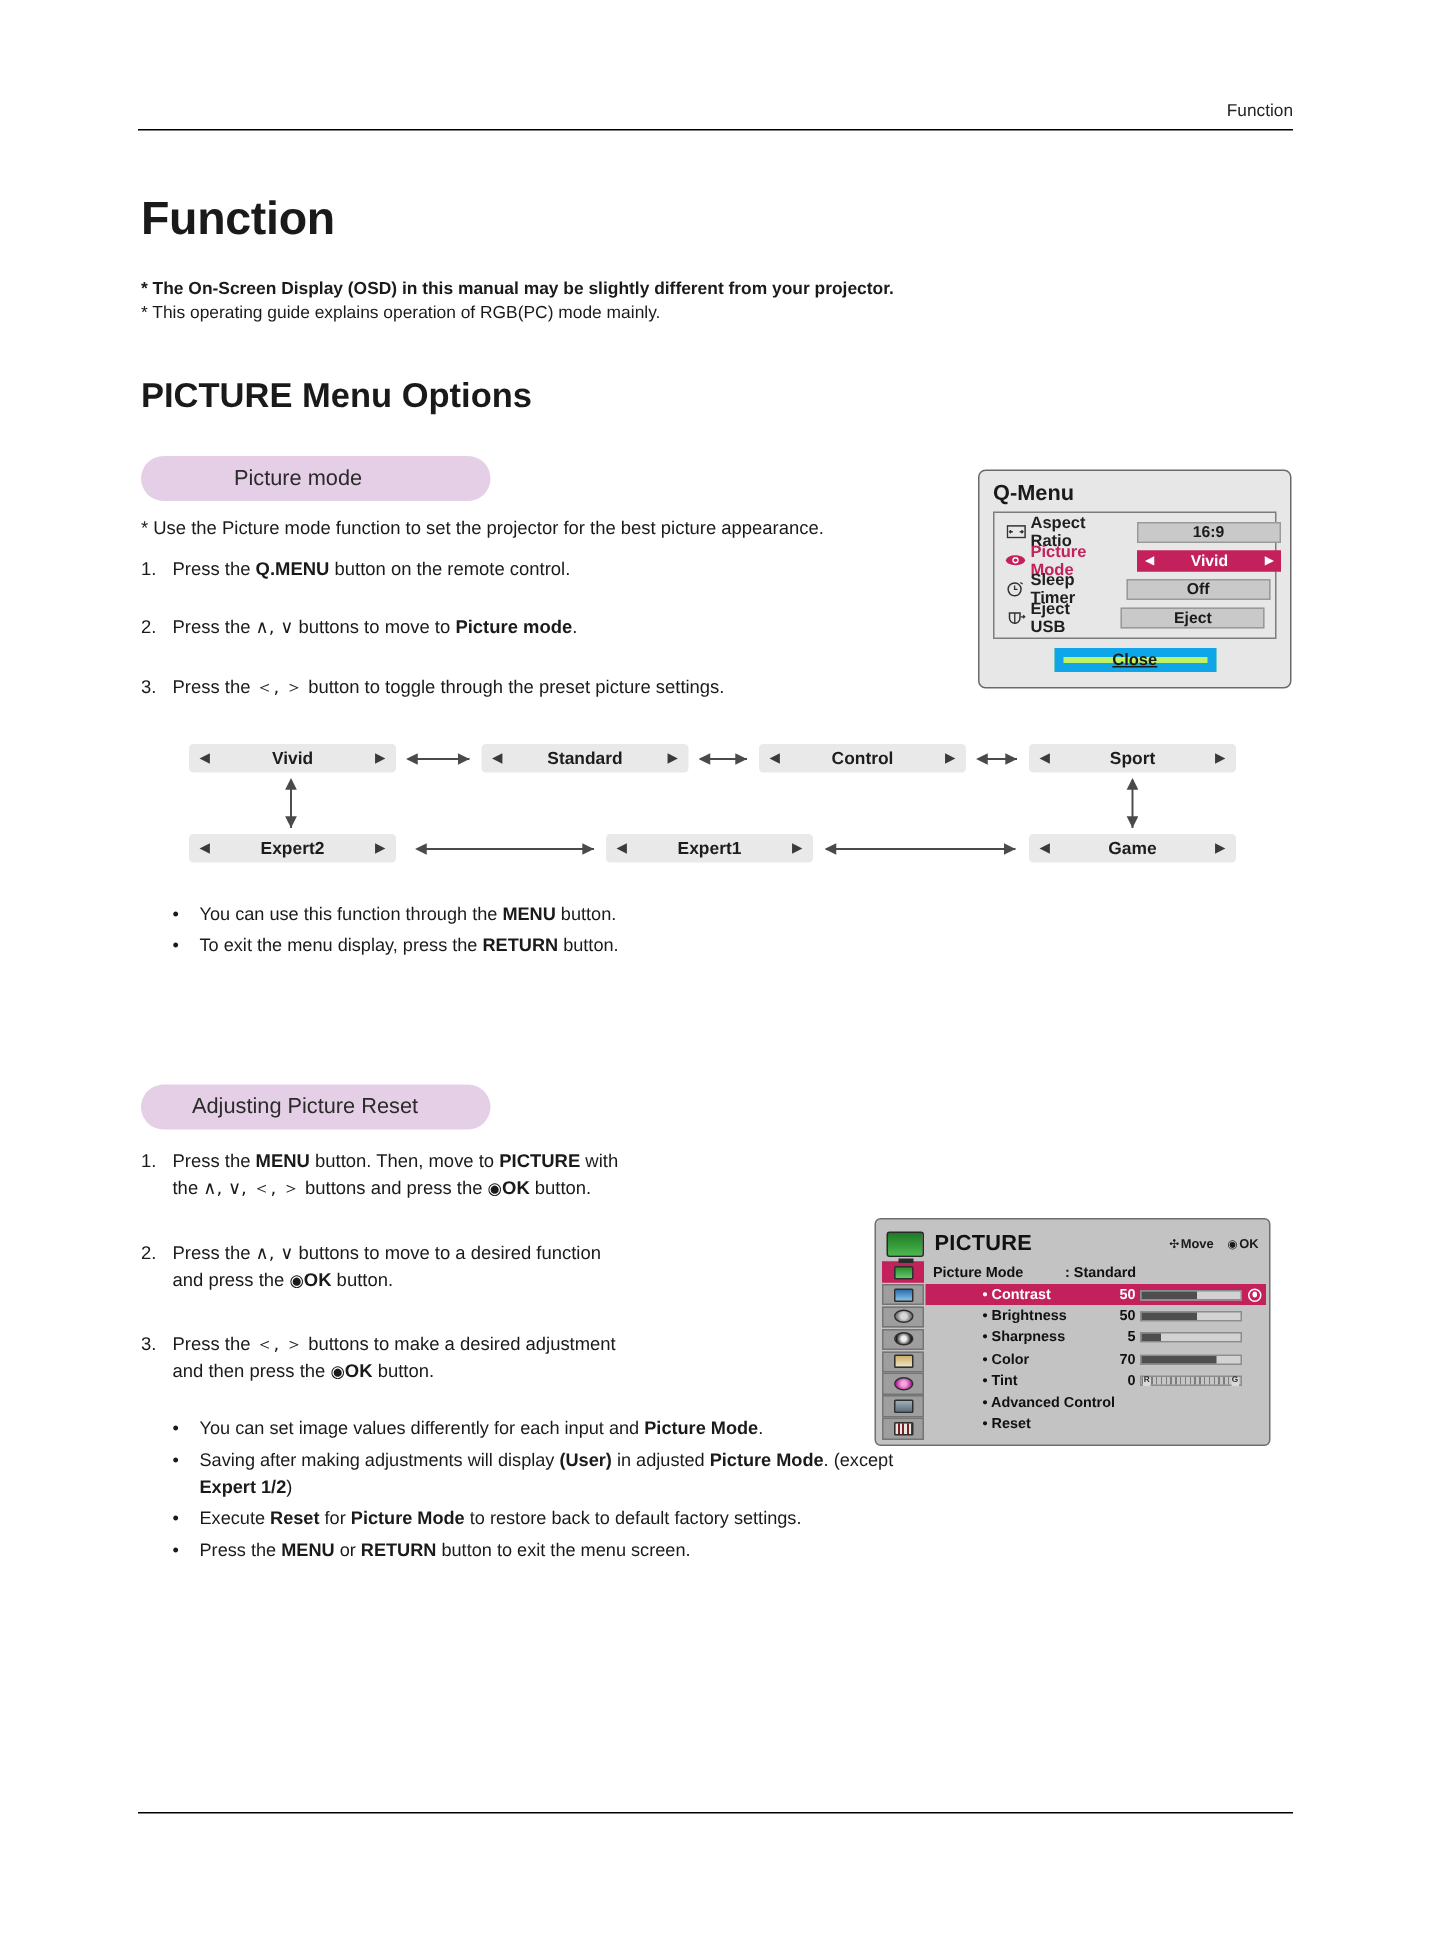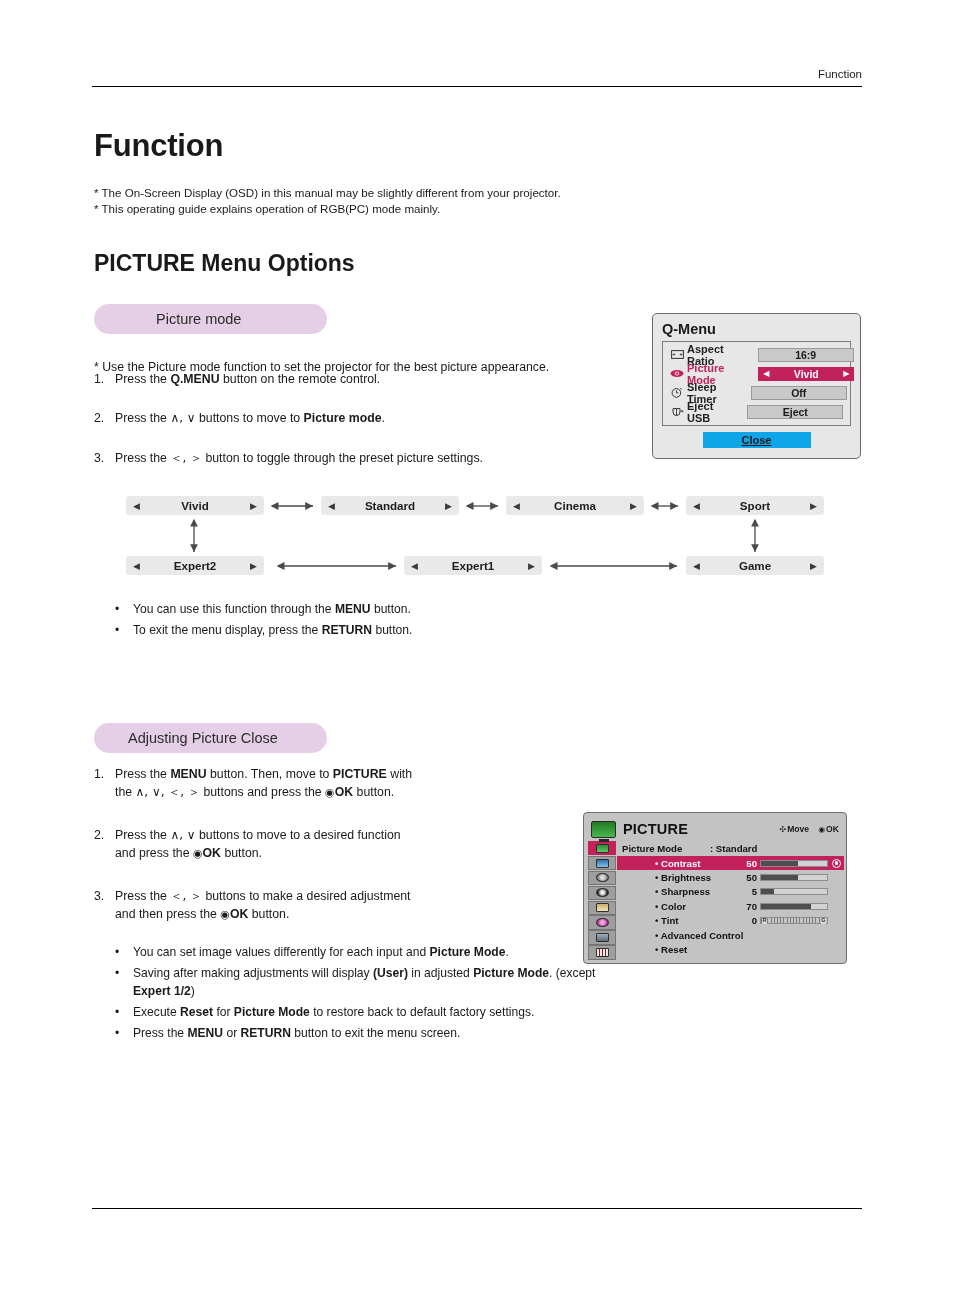--- a/index.html
+++ b/index.html
@@ -31,21 +31,21 @@
   }
 
   
   .h1 {
     position: absolute; left: 94px; top: 128px;
     font-size: 31px; font-weight: bold; letter-spacing: -0.2px;
   }
   .note-line {
     position: absolute; left: 94px; font-size: 11.6px; line-height: 1.45;
   }
-  .note-1 { top: 185px; font-weight: normal; }
+  .note-1 { top: 185px; font-weight: bold; }
   .note-2 { top: 201px; }
   .h2 {
     position: absolute; left: 94px; top: 250px;
     font-size: 23px; font-weight: bold;
   }
 
   
   .pill {
     position: absolute;
     background: #e5cfe6;
@@ -53,21 +53,21 @@
     height: 30px;
     display: flex; align-items: center;
     font-size: 14.5px; color: #2b2b2b;
     padding-left: 62px;
   }
   .pill-1 { left: 94px; top: 304px; width: 233px; }
   .pill-2 { left: 94px; top: 723px; width: 233px; padding-left: 34px; }
 
   
   .txt { position: absolute; font-size: 12.3px; line-height: 1.5; color: #1a1a1a; }
-  .star-line { left: 94px; top: 358px; }
+  .star-line { left: 94px; top: 343px; }
   .steps-a { left: 94px; top: 370px; width: 540px; }
   .steps-b { left: 94px; top: 765px; width: 470px; }
   .step {
     display: flex; margin-bottom: 21px;
   }
   .step .num { width: 21px; flex: 0 0 21px; }
   .step .body { flex: 1; }
   b { font-weight: bold; }
   .sym { font-family: "DejaVu Sans", sans-serif; font-size: 12px; }
   .okdot { font-family: "DejaVu Sans", sans-serif; font-size: 11px; }
@@ -113,21 +113,21 @@
     font-size: 10.5px; font-weight: bold; color: #1a1a1a; margin-left: 34px;
   }
   .qval.hl {
     background: #c3215b; border-color: #c3215b; color: #fff;
     justify-content: space-between; padding: 0 4px;
   }
   .qval.hl .qtri { font-size: 8px; font-family: "DejaVu Sans", sans-serif; }
   .qval.hl .qtext { flex: 1; text-align: center; }
   .qclose {
     margin: 6px auto 0 auto; width: 108px; height: 16px;
-    background: #0ea5e9; border: 2px solid #0ea5e9;
+    background: #bef264; border: 6px solid #0ea5e9;
     display: flex; align-items: center; justify-content: center;
     font-size: 11px; font-weight: bold; text-decoration: underline;
   }
 
   
   .picosd {
     position: absolute; left: 583px; top: 812px; width: 264px; height: 152px;
     background: #c3c3c3; border: 1.3px solid #6f6f6f; border-radius: 4px;
     padding: 4px;
     font-size: 9.6px;
@@ -318,21 +318,21 @@
     <span class="flabel">Vivid</span>
     <span class="tri">▶</span>
   </div>
   <div class="fbox" style="left:195px; top:2px;  width:138px;">
     <span class="tri">◀</span>
     <span class="flabel">Standard</span>
     <span class="tri">▶</span>
   </div>
   <div class="fbox" style="left:380px; top:2px;  width:138px;">
     <span class="tri">◀</span>
-    <span class="flabel">Cinema</span>
+    <span class="flabel">Control</span>
     <span class="tri">▶</span>
   </div>
   <div class="fbox" style="left:560px; top:2px;  width:138px;">
     <span class="tri">◀</span>
     <span class="flabel">Sport</span>
     <span class="tri">▶</span>
   </div>
   <div class="fbox" style="left:0px;   top:62px; width:138px;">
     <span class="tri">◀</span>
     <span class="flabel">Expert2</span>
@@ -355,21 +355,21 @@
     <span class="dot">•</span>
     <span class="btxt"><span>You can use this function through the </span><b>MENU</b><span> button.</span></span>
   </div>
   <div class="bullet">
     <span class="dot">•</span>
     <span class="btxt"><span>To exit the menu display, press the </span><b>RETURN</b><span> button.</span></span>
   </div>
 </div>
 
 <div class="pill pill-2">
-  <span>Adjusting Picture Close</span>
+  <span>Adjusting Picture Reset</span>
 </div>
 
 <div class="txt steps-b">
   <div class="step" style="margin-bottom:24px;">
     <span class="num">1.</span>
     <span class="body">
       <span>Press the </span><b>MENU</b><span> button. Then, move to </span><b>PICTURE</b><span> with</span><br>
       <span>the </span><span class="sym">∧, ∨, ＜, ＞</span><span> buttons and press the </span><span class="okdot">◉</span><b>OK</b><span> button.</span>
     </span>
   </div>

